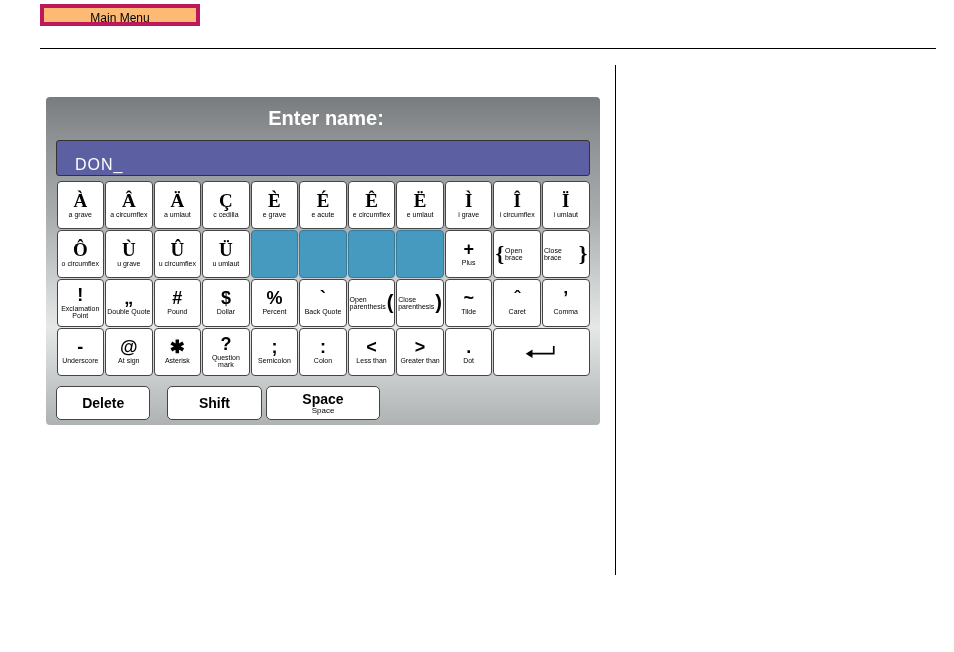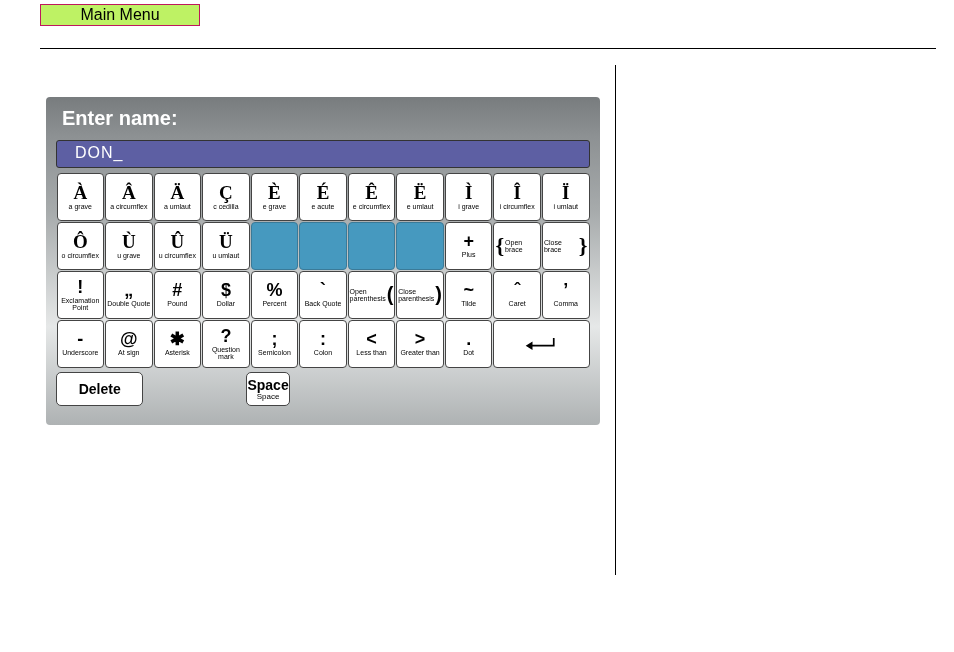--- a/index.html
+++ b/index.html
@@ -9,23 +9,23 @@
       width: 954px;
       height: 652px;
       position: relative;
     }
     .main-menu-btn {
       position: absolute;
       top: 4px;
       left: 40px;
       width: 160px;
       height: 22px;
-      border: 1px solid #be185d;
-      background: #bef264;
-      font-size: 16px;
+      border: 4px solid #be185d;
+      background: #fdba74;
+      font-size: 12px;
       text-align: center;
       line-height: 20px;
       cursor: pointer;
     }
     .hr-line {
       position: absolute;
       top: 48px;
       left: 40px;
       right: 18px;
       height: 1px;
@@ -48,33 +48,34 @@
       background: linear-gradient(180deg, #787c7e 0%, #8d9193 12%, #a7abac 35%, #e6e8e8 70%, #aeb2b3 100%);
       border-radius: 4px;
       padding: 10px;
     }
     .panel-title {
       color: #fff;
       font-size: 20px;
       font-weight: bold;
       margin-bottom: 10px;
       margin-left: 6px;
+      text-align: center;
     }
     .input-row {
       display: flex;
       gap: 0;
       margin-bottom: 4px;
     }
     .text-input {
       flex: 1;
-      height: 28px;
+      height: 36px;
       background: #5d5fa3;
       color: #fff;
       font-size: 16px;
-      padding: 3px 18px;
+      padding: 15px 18px;
       border: 1px solid #333;
       border-radius: 3px;
       letter-spacing: 1px;
     }
     .key-grid {
       display: grid;
       grid-template-columns: repeat(11, 1fr);
       gap: 0px;
     }
     .key {
@@ -130,20 +131,21 @@
       border: 1px solid #444;
       border-radius: 5px;
       height: 34px;
       display: flex;
       flex-direction: column;
       align-items: center;
       justify-content: center;
       cursor: pointer;
       font-weight: bold;
       font-size: 14px;
+      margin-top: 6px;
     }
     .bottom-btn .bsub { font-size: 8px; font-weight: normal; margin-top: -1px;}
     .gap {}
   </style>
 </head>
 <body>
 
 <div class="main-menu-btn">Main Menu</div>
 <div class="hr-line"></div>
 <div class="right-divider"></div>
@@ -320,20 +322,21 @@
       </div>
       <div class="key wide2 enter-key">
         <svg viewBox="0 0 40 20">
           <path d="M34 3 L34 11 L10 11 L10 7 L2 12 L10 17 L10 13 L36 13 L36 3 Z" fill="#000"></path>
         </svg>
       </div>
     </div>
   <div class="bottom-row">
     <div class="bottom-btn">Delete</div>
     <div class="gap"></div>
+    <div class="bottom-btn">Shift</div>
     <div class="gap"></div>
     <div class="bottom-btn">
       <span>Space</span>
       <span class="bsub">Space</span>
     </div>
     <div class="gap"></div>
     <div class="gap"></div>
   </div>
 </div>
 

